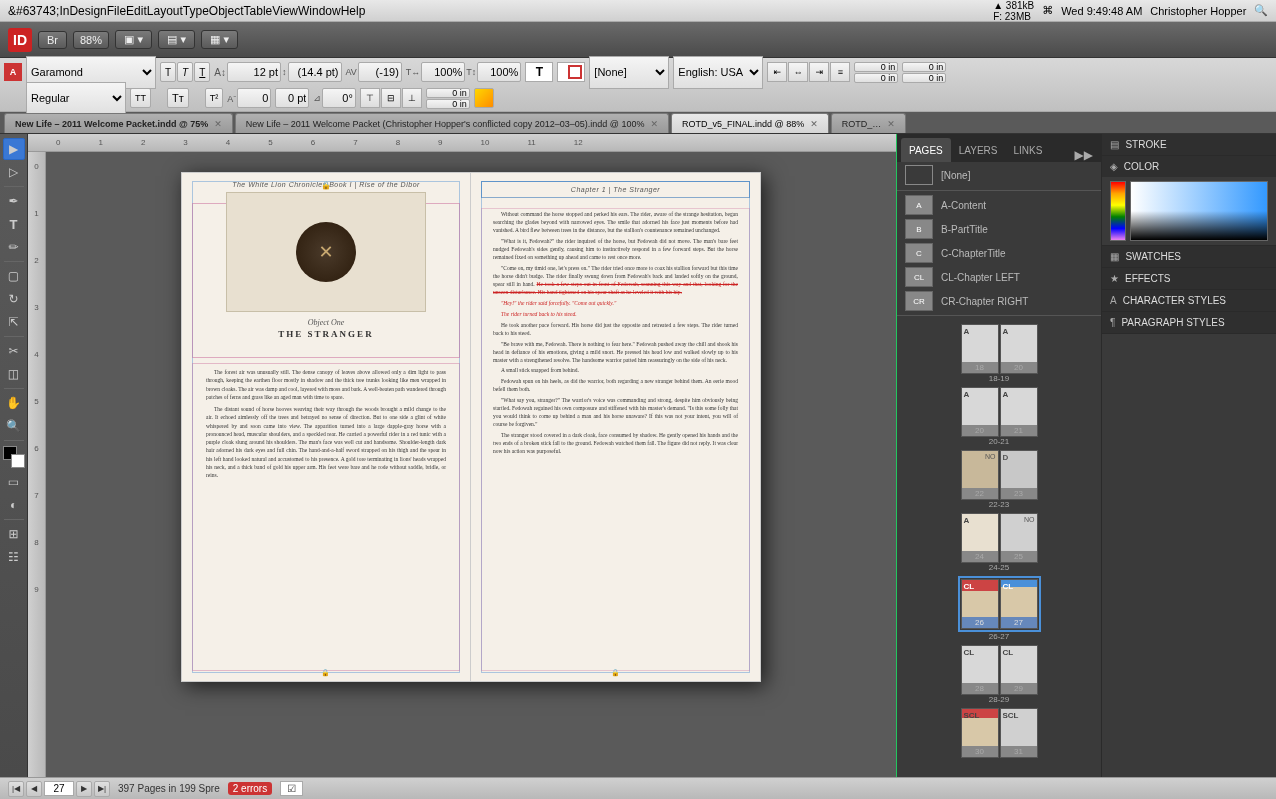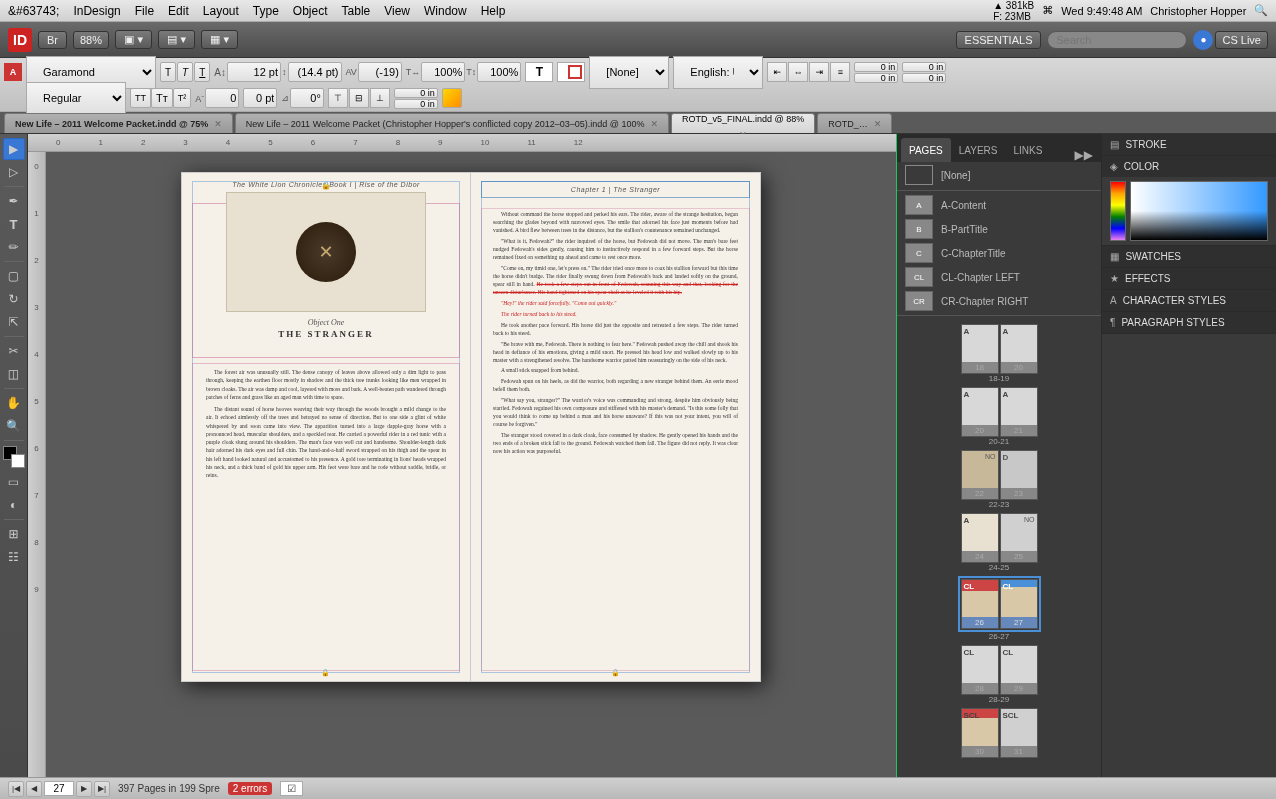--- a/index.html
+++ b/index.html
@@ -5,21 +5,21 @@
     * { margin: 0; padding: 0; box-sizing: border-box; }
     body { width: 1276px; height: 799px; overflow: hidden; font-family: 'Helvetica Neue', Arial, sans-serif; font-size: 11px; background: #3a3a3a; }
 
     
     .menu-bar {
       height: 22px;
       background: linear-gradient(to bottom, #e8e8e8, #d0d0d0);
       display: flex;
       align-items: center;
       padding: 0 8px;
-      gap: 14px;
+      gap: 0;
       border-bottom: 1px solid #aaa;
       font-size: 12px;
       color: #000;
     }
     .menu-bar span { cursor: default; }
     .system-icons { margin-left: auto; display: flex; align-items: center; gap: 8px; font-size: 11px; }
 
     
     .app-toolbar {
       height: 36px;
@@ -91,21 +91,21 @@
     .format-row {
       display: flex;
       align-items: center;
       gap: 4px;
       height: 24px;
     }
     .format-select {
       background: linear-gradient(to bottom, #f5f5f5, #e0e0e0);
       border: 1px solid #aaa;
       border-radius: 0;
-      padding: 1px 12px;
+      padding: 1px 0;
       font-size: 11px;
       height: 33px;
     }
     .format-input {
       background: linear-gradient(to bottom, #f5f5f5, #e0e0e0);
       border: 1px solid #aaa;
       border-radius: 2px;
       padding: 1px 2px;
       font-size: 11px;
       height: 20px;
@@ -149,21 +149,20 @@
       border-radius: 3px 3px 0 0;
       font-size: 10px;
       color: #222;
       display: flex; align-items: center; gap: 6px;
       cursor: pointer;
       margin-right: 2px;
     }
     .tab.active {
       background: linear-gradient(to bottom, #e8e8e8, #d5d5d5);
       color: #000;
-      flex-direction: column;
     }
     .tab .close-x { font-size: 9px; color: #666; }
 
     
     .main-layout {
       display: flex;
       height: calc(799px - 22px - 36px - 54px - 22px - 22px);
     }
 
     
@@ -547,28 +546,20 @@
   </div>
 </div>
 
 <div class="app-toolbar">
   <div class="app-logo">ID</div>
   <div class="toolbar-btn">Br</div>
   <div class="zoom-control">88%</div>
   <div class="toolbar-btn">▣ ▾</div>
   <div class="toolbar-btn">▤ ▾</div>
   <div class="toolbar-btn">▦ ▾</div>
-  <div class="toolbar-search">
-    <div class="toolbar-btn">ESSENTIALS</div>
-    <input class="search-box" placeholder="Search" type="text" style="">
-    <div style="display:flex;align-items:center;gap:2px;">
-      <div style="width:20px;height:20px;background:#3a78d5;border-radius:50%;display:flex;align-items:center;justify-content:center;color:#fff;font-size:10px;">●</div>
-      <div class="cs-live-btn">CS Live</div>
-    </div>
-  </div>
 </div>
 
 <div class="format-toolbar">
   <div class="format-row">
     <div style="width:18px;height:18px;background:#cc3333;color:#fff;font-size:9px;display:flex;align-items:center;justify-content:center;font-weight:bold;">A</div>
     <select class="format-select" style="width:130px;">
       <option>Garamond</option>
     </select>
     <div style="display:flex;align-items:center;gap:1px;">
       <button class="format-btn">T</button>
@@ -616,21 +607,21 @@
     <div style="display:flex;flex-direction:column;gap:1px;">
       <input class="format-input" value="0 in" style="width: 44px; height: 10px; font-size: 9px;">
       <input class="format-input" value="0 in" style="width: 44px; height: 10px; font-size: 9px;">
     </div>
   </div>
   <div class="format-row">
     <div style="width:18px;"></div>
     <select class="format-select" style="width:100px;">
       <option>Regular</option>
     </select>
-    <div style="display:flex;align-items:center;gap:0;">
+    <div style="display:flex;align-items:center;gap:16px;">
       <button class="format-btn" style="font-size:9px;">TT</button>
       <button class="format-btn" style="font-size:11px;">Tᴛ</button>
       <button class="format-btn" style="font-size:9px;">T²</button>
     </div>
     <div style="display:flex;align-items:center;gap:1px;">
       <span style="font-size:9px;color:#555;">A⁻</span>
       <input class="format-input" value="0" style="width: 34px;">
     </div>
     <div style="display:flex;align-items:center;gap:1px;">
       <input class="format-input" value="0 pt" style="width: 34px;">

